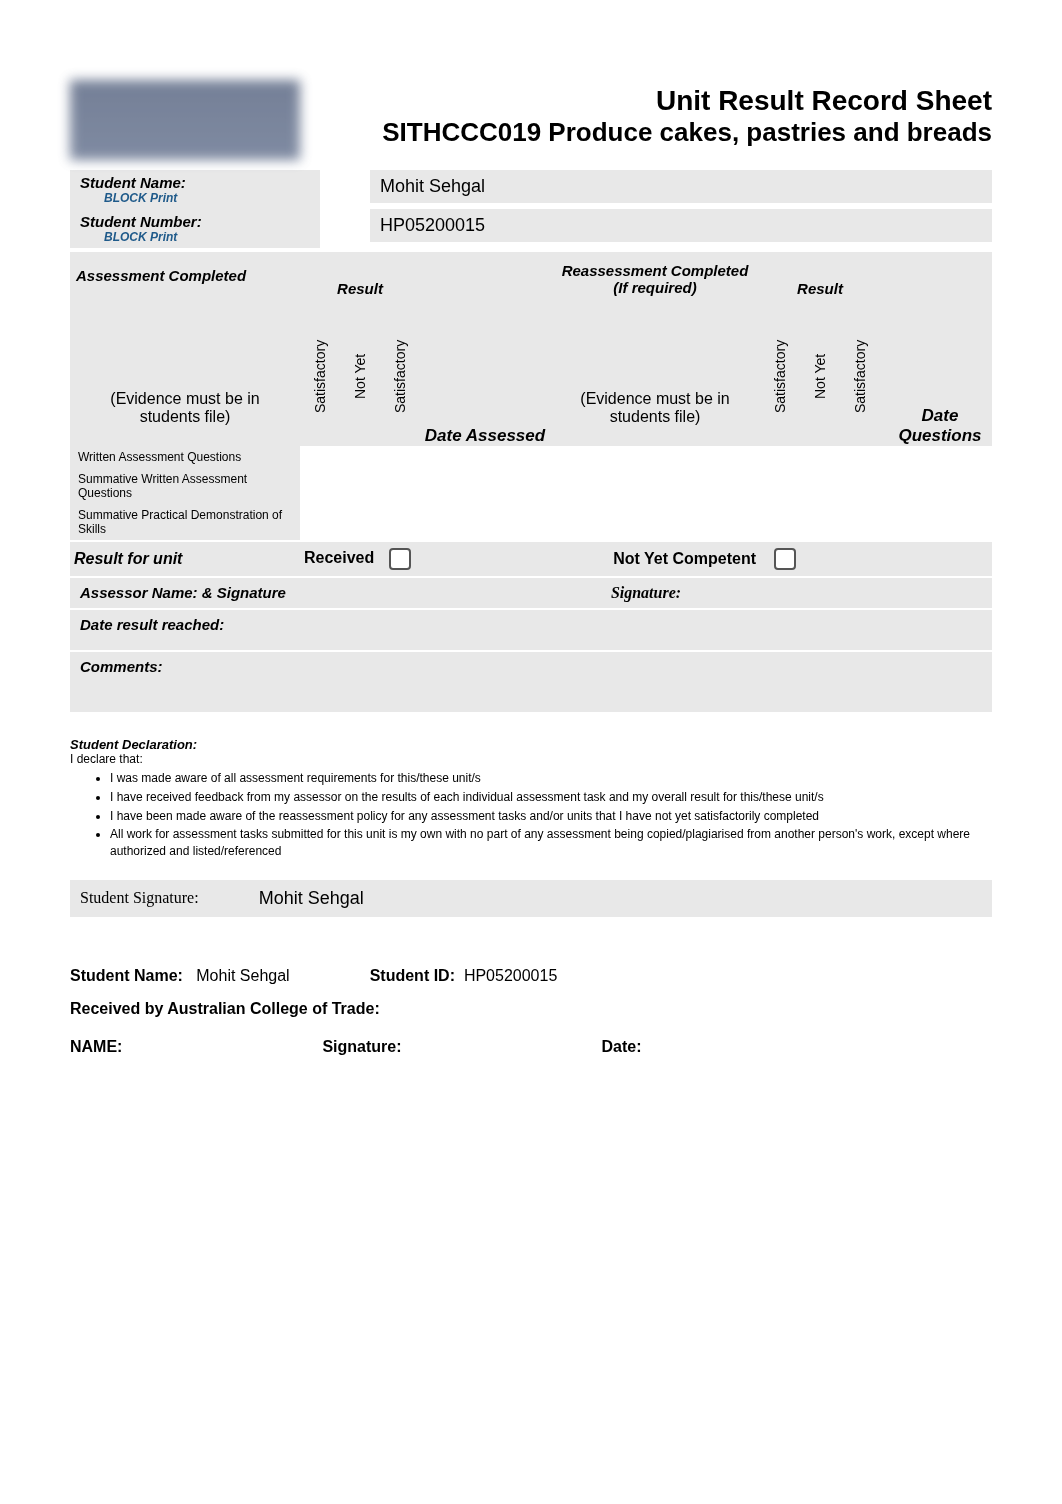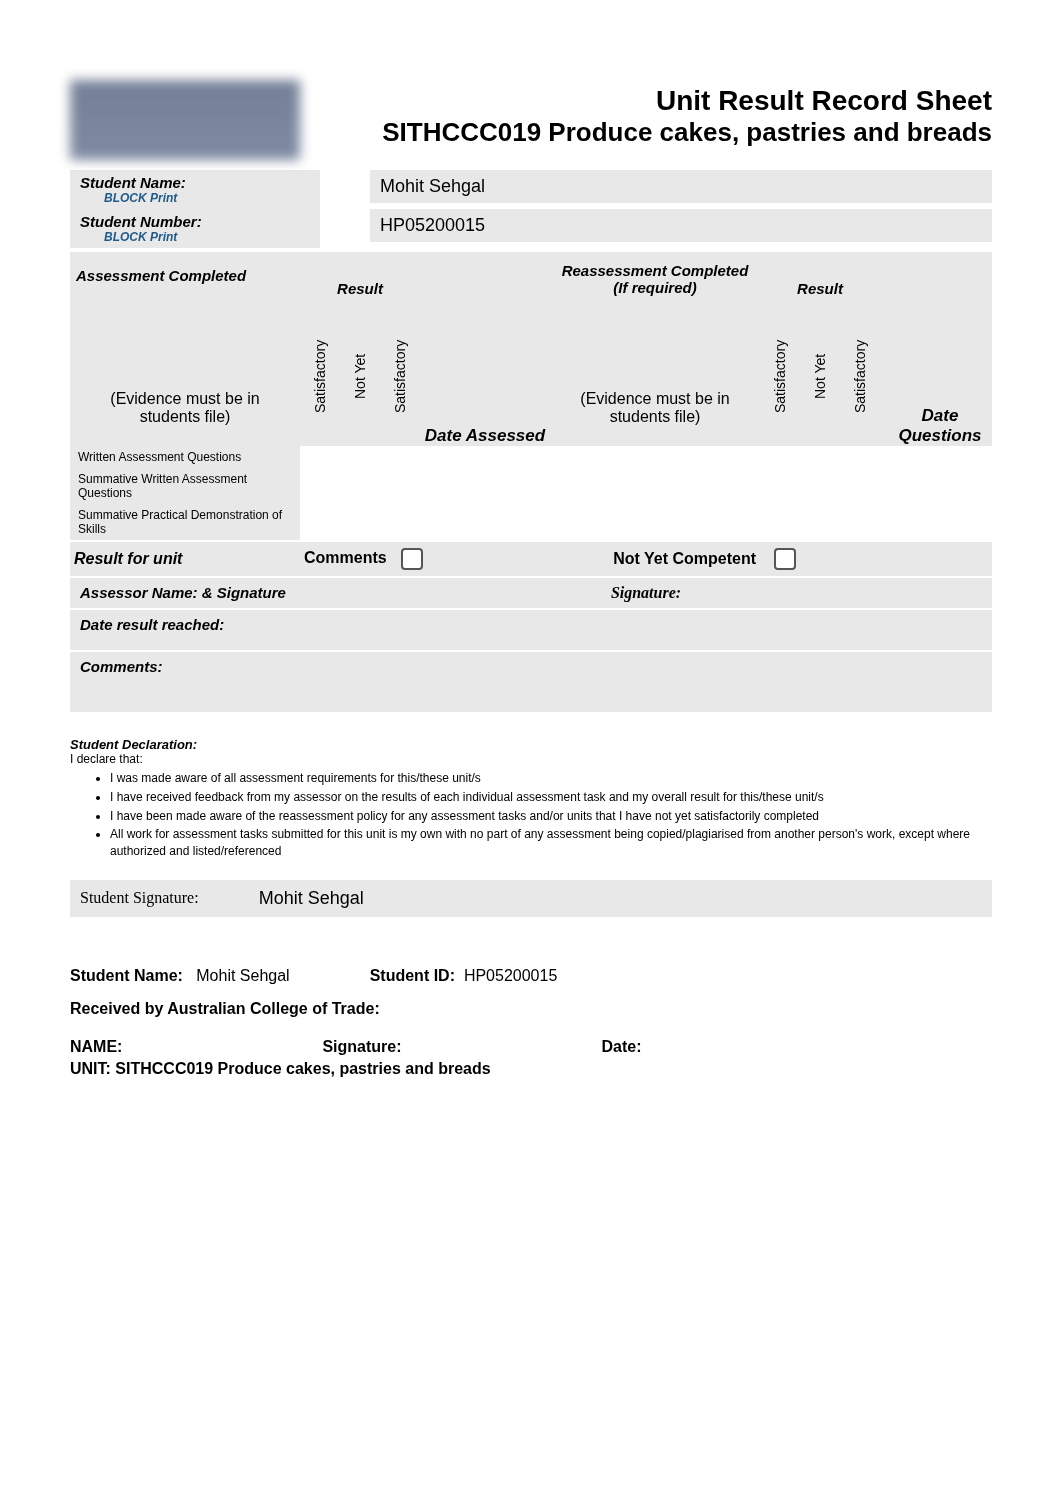--- a/index.html
+++ b/index.html
@@ -327,21 +327,21 @@
     <div class="w"></div>
     <div class="w"></div>
     <div class="w"></div>
     <div class="w"></div>
   </div>
 </div>
 
 <div class="result-row">
   <div class="cell" style="font-weight:bold;font-style:italic;font-size:16px;">Result for unit</div>
   <div class="cell" style="font-weight:bold;font-size:16px;">
-    <span>Comments</span>
+    <span>Received</span>
     <span class="checkbox"></span>
   </div>
   <div class="cell" style="font-weight:bold;font-size:16px;text-align:right;">
     <span>Not Yet Competent</span>
   </div>
   <div class="cell">
     <span class="checkbox"></span>
   </div>
 </div>
 
@@ -383,14 +383,13 @@
     &nbsp;&nbsp;&nbsp;&nbsp;&nbsp;&nbsp;&nbsp;&nbsp;&nbsp;&nbsp;&nbsp;&nbsp;&nbsp;&nbsp;&nbsp;&nbsp;
     <strong>Student ID:</strong>
     &nbsp;<span>HP05200015</span>
   </div>
   <div class="footer-line" style="font-weight:bold;">Received by Australian College of Trade:</div>
   <div class="bottom-sig">
     <span>NAME:</span>
     <span>Signature:</span>
     <span>Date:</span>
   </div>
-  <div class="unit-footer">UNIT: SITHCCC019 Produce cakes, pastries and breads</div>
 </div>
 
 </body></html>

